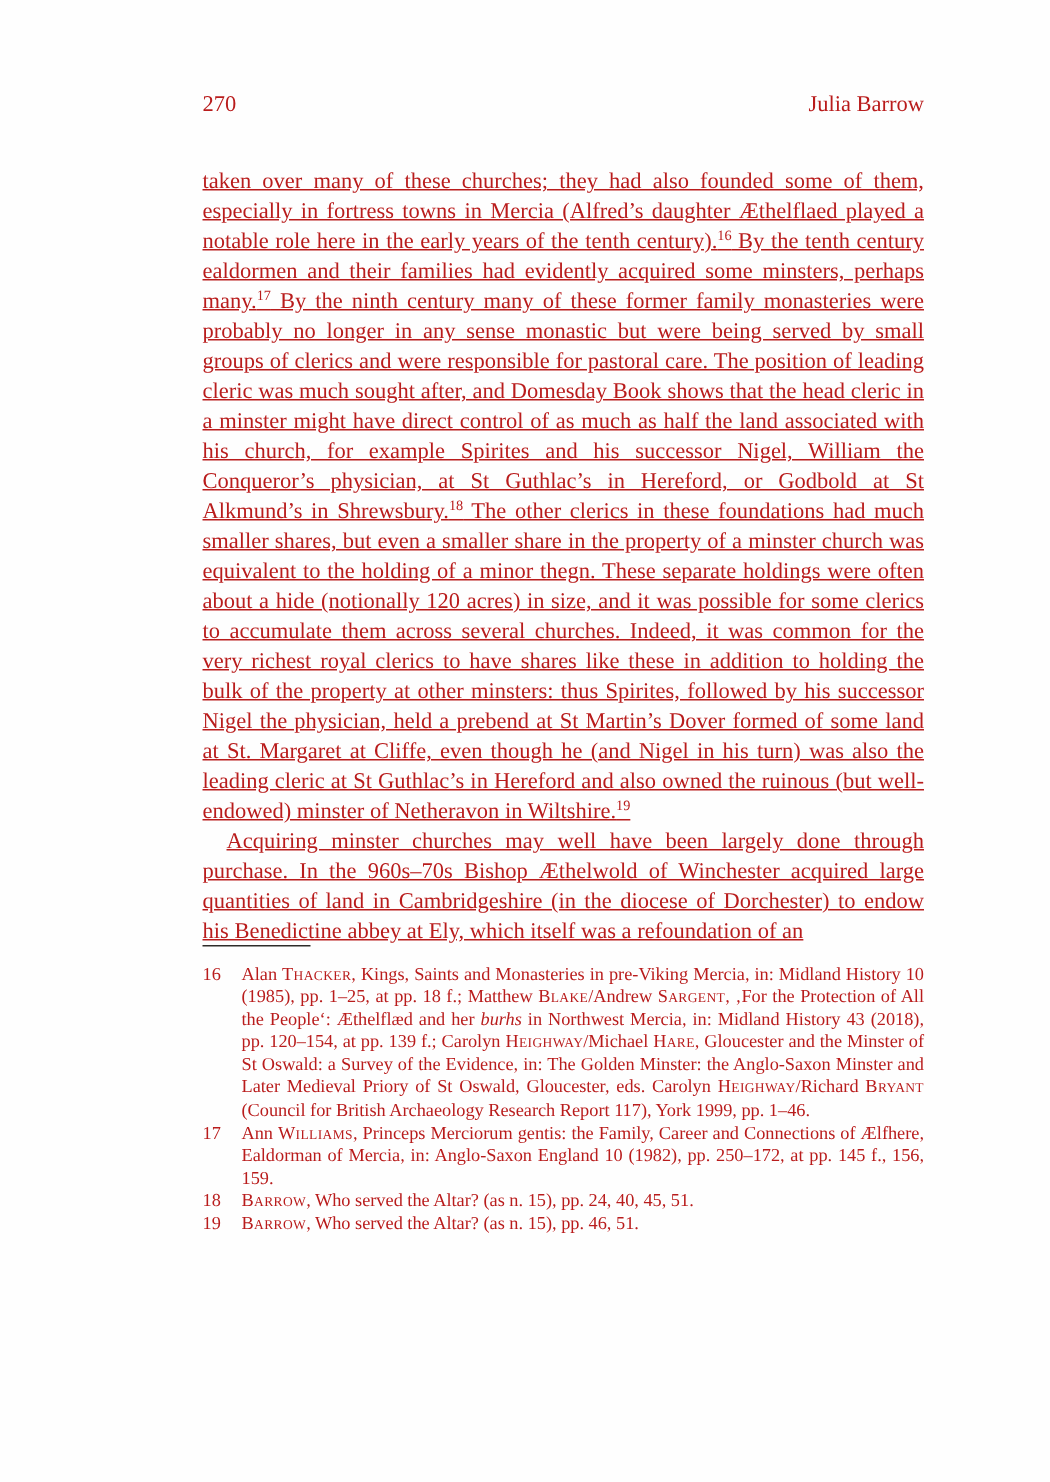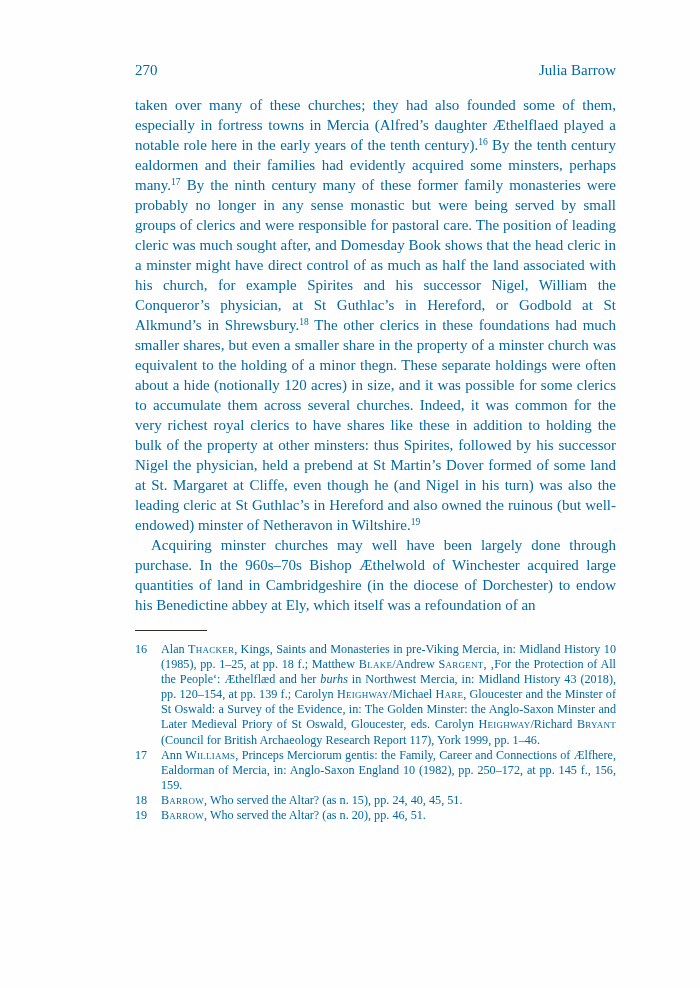--- a/index.html
+++ b/index.html
@@ -4,45 +4,46 @@
 <style>
   * { margin: 0; padding: 0; box-sizing: border-box; }
   html, body { width: 700px; height: 988px; }
   body { background: #ffffff; }
 
   .page {
     position: relative;
     width: 700px;
     height: 988px;
     background: #fefefe;
-    color: #0369a1;
+    color: #b91c1c;
     font-family: "Liberation Serif", "DejaVu Serif", serif;
     overflow: hidden;
   }
 
   .running-header {
     position: absolute;
     top: 60px;
     left: 135px;
     width: 481px;
     height: 20px;
     font-size: 15px;
     line-height: 20px;
   }
   .page-number { position: absolute; left: 0; top: 0; }
   .running-head { position: absolute; left: 0; right: 0; text-align: right; }
 
   .body-text {
     position: absolute;
-    top: 95px;
+    top: 111px;
     left: 135px;
     width: 481px;
     font-size: 15px;
     line-height: 20px;
     text-align: justify;
+    text-decoration: underline;
   }
   .para { text-align: justify; }
   .para-indent { text-indent: 16px; }
 
   .seg-sup {
     font-size: 9.5px;
     position: relative;
     top: -5px;
     line-height: 0;
   }
@@ -95,17 +96,17 @@
     <div class="footnote">
       <span class="fn-num">17</span>
       <span class="fn-body"><span>Ann </span><span class="seg-smallcaps">Williams</span><span>, Princeps Merciorum gentis: the Family, Career and Connections of Ælfhere, Ealdorman of Mercia, in: Anglo-Saxon England 10 (1982), pp. 250–172, at pp. 145 f., 156, 159.</span></span>
     </div>
     <div class="footnote">
       <span class="fn-num">18</span>
       <span class="fn-body"><span class="seg-smallcaps">Barrow</span><span>, Who served the Altar? (as n. 15), pp. 24, 40, 45, 51.</span></span>
     </div>
     <div class="footnote">
       <span class="fn-num">19</span>
-      <span class="fn-body"><span class="seg-smallcaps">Barrow</span><span>, Who served the Altar? (as n. 20), pp. 46, 51.</span></span>
+      <span class="fn-body"><span class="seg-smallcaps">Barrow</span><span>, Who served the Altar? (as n. 15), pp. 46, 51.</span></span>
     </div>
   </section>
 
 </div>
 
 </body></html>

